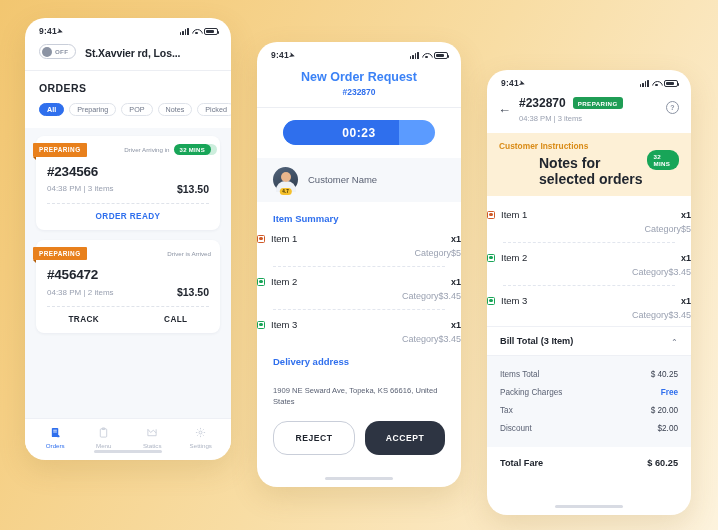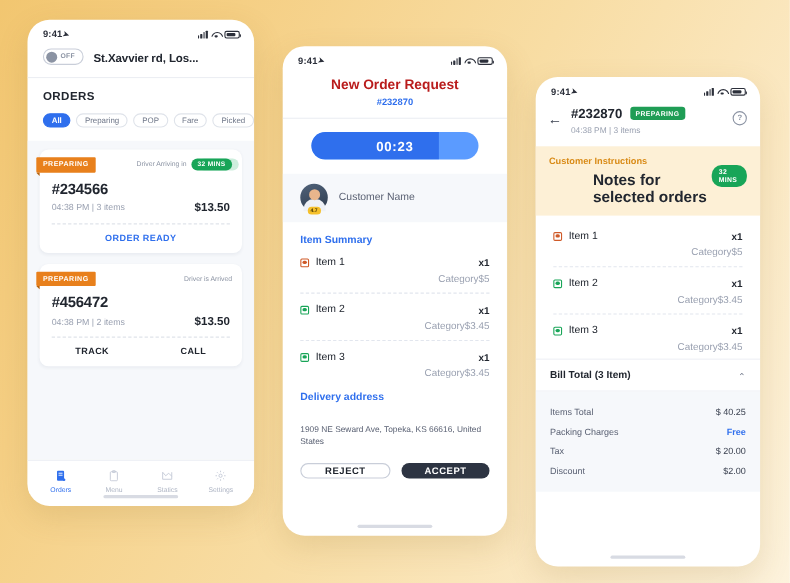--- a/index.html
+++ b/index.html
@@ -79,58 +79,58 @@
   .oaction.dual { display:flex; justify-content:space-around; color:#21262f; }
 
   .tabbar { display:flex; background:#fff; padding: 7px 6px 0; border-top:1px solid #eef0f5; }
   .tab { flex:1; text-align:center; }
   .tab .ic { height:13px; display:flex; align-items:center; justify-content:center; }
   .tab .lb { font-size:6.2px; color:#aeb5c4; margin-top:3px; }
   .tab.active .lb { color:#2f6fed; }
 
   
   .p2-head { text-align:center; padding: 6px 0 10px; }
-  .p2-title { font-size: 12.5px; font-weight:700; color:#b91c1c; }
+  .p2-title { font-size: 12.5px; font-weight:700; color:#3b82f6; }
   .p2-sub { font-size: 8.5px; color:#2f6fed; font-weight:600; margin-top:3px; }
   .timer-wrap { padding: 12px 26px 13px; }
   .timer { height: 25px; border-radius: 13px; background:#5b9bff; position:relative;
            display:flex; align-items:center; justify-content:center; overflow:hidden; }
   .timer .fill { position:absolute; left:0; top:0; bottom:0; width: 76%;
                  background:#2f6fed; border-radius:13px 0 0 13px; }
   .timer .tnum { position:relative; font-size:12px; font-weight:700; color:#fff; letter-spacing:.6px; }
   .cust { display:flex; align-items:center; gap:10px; padding: 9px 16px 10px;
           background:#f6f8fb; }
   .avatar { width: 25px; height: 25px; border-radius:50%; position:relative; flex:none;
             background: linear-gradient(160deg,#51637a,#2d3a4c); overflow:visible; }
   .avatar .face { position:absolute; left:50%; top:5px; transform:translateX(-50%);
                   width:10px; height:10px; border-radius:50%; background:#e8b58c; }
   .avatar .body { position:absolute; left:50%; bottom:0; transform:translateX(-50%);
                   width:20px; height:11px; border-radius:9px 9px 0 0; background:#eef1f6; }
   .avatar .rate { position:absolute; left:50%; bottom:-3px; transform:translateX(-50%);
                   background:#f5c02b; color:#3d2d00; font-size:4.6px; font-weight:700;
                   padding:1px 3px; border-radius:4px; white-space:nowrap; }
   .cust-name { font-size:9.5px; color:#5a6173; }
   .sec-title { font-size:9.5px; font-weight:700; color:#2f6fed; padding: 11px 16px 0; }
-  .irow { padding: 9px 16px 0; }
+  .irow { padding: 9px 0 0; }
   .irow-top { display:flex; align-items:center; justify-content:space-between; }
   .iname { display:flex; align-items:center; gap:6px; font-size:9.5px; color:#21262f; }
   .vmark { width:8px; height:8px; border:1.2px solid #19a558; border-radius:1.5px;
            display:flex; align-items:center; justify-content:center; flex:none; }
   .vmark i { width:3.6px; height:3.6px; border-radius:50%; background:#19a558; display:block; }
   .vmark.nonveg { border-color:#cf5a28; }
   .vmark.nonveg i { background:#cf5a28; }
   .iqty { font-size:9px; font-weight:700; color:#21262f;text-align:center; }
   .irow-bot { display:flex; justify-content:flex-end; padding: 4px 0 0 14px; }
   .icat { font-size:9px; color:#9aa1b1; }
   .iprice { font-size:9px; color:#9aa1b1; }
   .idash { border-top:1px dashed #e2e6ee; margin: 8px 16px 0; }
   .addr-blk { padding: 12px 16px 0; }
   .addr-txt { font-size:7.6px; color:#5a6173; line-height:1.5; margin-top:18px; }
   .p2-btns { display:flex; gap:10px; padding: 13px 16px 0; }
-  .btn { flex:1; height:14px; border-radius:14px; display:flex; align-items:center;
+  .btn { flex:1; height:34px; border-radius:14px; display:flex; align-items:center;
          justify-content:center; font-size:8.6px; font-weight:700; letter-spacing:.5px; }
   .btn.reject { border:1px solid #c9ced9; color:#21262f; background:#fff; }
   .btn.accept { background:#2d3442; color:#fff; }
 
   
   .p3-head { display:flex; align-items:flex-start; gap:8px; padding: 4px 12px 10px 11px; }
   .backarrow { font-size:13px; color:#3a4150; line-height:1; padding-top:6px; }
   .p3-hmid { flex:1; }
   .p3-idrow { display:flex; align-items:center; gap:7px; }
   .p3-id { font-size:12px; font-weight:700; color:#21262f; }
@@ -187,21 +187,21 @@
     </div>
     <div class="addr">St.Xavvier rd, Los...</div>
   </div>
   <div class="divline"></div>
 
   <div class="orders-h">ORDERS</div>
   <div class="chips">
     <div class="chip active">All</div>
     <div class="chip">Preparing</div>
     <div class="chip">POP</div>
-    <div class="chip">Fare</div>
+    <div class="chip">Notes</div>
     <div class="chip">Picked</div>
   </div>
 
   <div class="p1-body">
     <div class="ocard">
       <div class="ribbon-row">
         <div class="ribbon">PREPARING</div>
         <div class="driver-txt">
           <span>Driver Arriving in</span>
           <span class="mins-pill">32 MINS</span>
@@ -488,14 +488,18 @@
     <div class="brow">
       <span class="bl">Tax</span>
       <span class="bv">$ 20.00</span>
     </div>
     <div class="brow">
       <span class="bl">Discount</span>
       <span class="bv">$2.00</span>
     </div>
   </div>
 
+  <div class="total-row">
+    <span class="tl">Total Fare</span>
+    <span class="tv">$ 60.25</span>
+  </div>
   <div class="homebar"></div>
 </div>
 
 </body></html>

